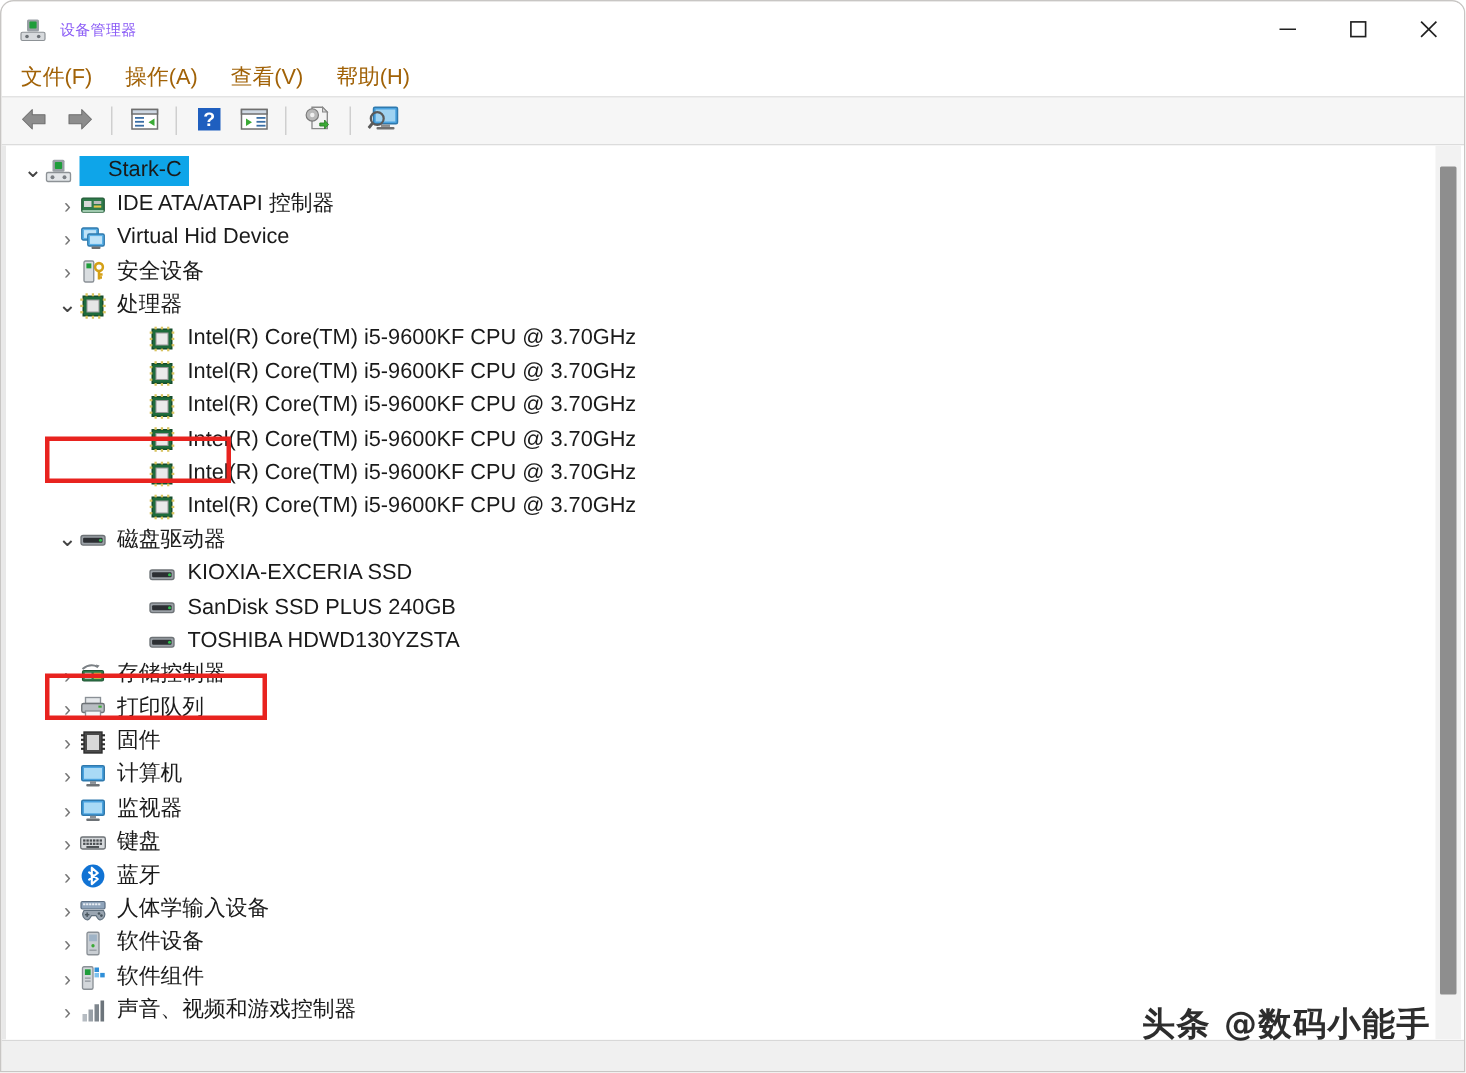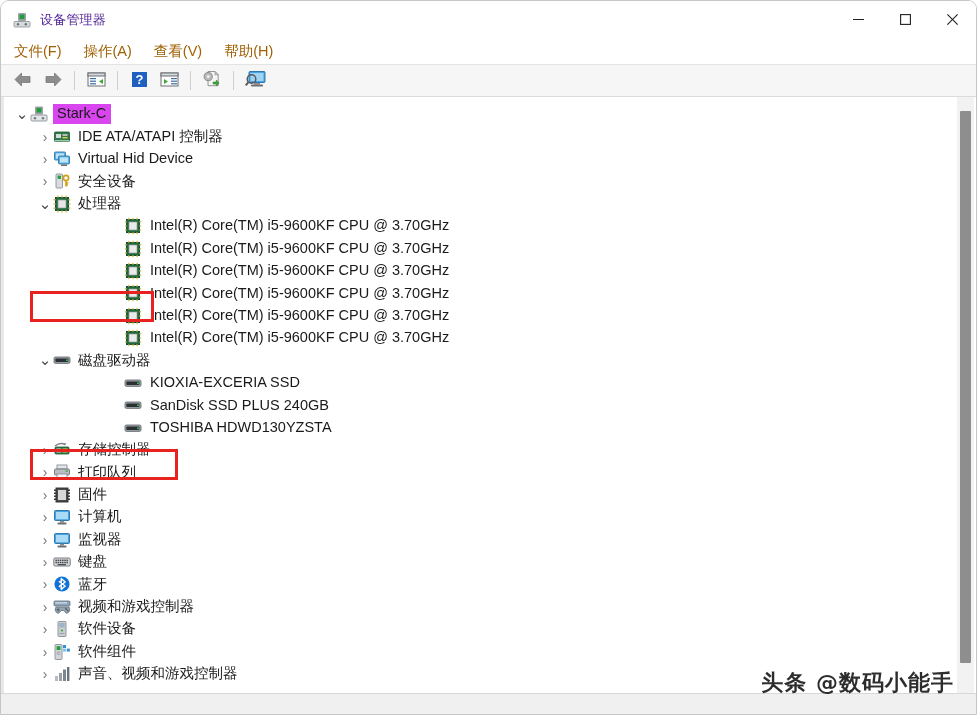--- a/index.html
+++ b/index.html
@@ -36,22 +36,22 @@
     align-items: center;
   }
   #titlebar-left {
     display: flex;
     align-items: center;
     padding-left: 12px;
     gap: 9px;
   }
   .app-icon { width: 18px; height: 18px; position: relative; display:block; }
   #app-title {
-    font-size: 13px;
-    color: #4c1d95;
+    font-size: 10px;
+    color: #8b5cf6;
     letter-spacing: .2px;
   }
   #window-controls {
     position: absolute;
     right: 0; top: 0;
     height: 37px;
     display: flex;
   }
   .wc-btn {
     width: 47px;
@@ -125,43 +125,43 @@
     display: flex;
     align-items: center;
     white-space: nowrap;
     position: relative;
   }
   .row .label {
     line-height: 1;
     padding-bottom: 1px;
   }
   .row.selected .label {
-    background: #d946ef;
-    padding: 2px 5px 3px 4px;
+    background: #0ea5e9;
+    padding: 2px 5px 3px 19px;
     margin-left: -2px;
   }
   .twisty {
     width: 16px;
     flex: 0 0 16px;
     text-align: center;
     color: #767676;
     font-size: 12px;
     line-height: 1;
     user-select: none;
   }
   .twisty.open { color: #444; }
   .ico {
     flex: 0 0 18px;
     width: 18px; height: 18px;
     margin-right: 7px;
     position: relative;
   }
   .lvl0 { padding-left: 10px; }
   .lvl1 { padding-left: 33px; }
-  .lvl2 { padding-left: 104px; }
+  .lvl2 { padding-left: 79px; }
   .lvl2 .ico { margin-right: 8px; }
 
   
   #scrollbar {
     position: absolute;
     right: 2px; top: 0;
     width: 17px; height: 596px;
     background: #f2f2f2;
   }
   #scrollthumb {
@@ -676,21 +676,21 @@
                 <rect x="8.4" y="4.2" width="1.5" height="1.3"></rect>
                 <rect x="10.4" y="4.2" width="1.5" height="1.3"></rect>
                 <rect x="12.4" y="4.2" width="1.5" height="1.3"></rect>
               </g>
               <path d="M3 9 q-2 3.4 .6 5.6 q2 1.6 3.4 -.6 l1 -1.6 h3 l1 1.6 q1.4 2.2 3.4 .6 q2.6 -2.2 .6 -5.6 z" fill="#9aa6b2" stroke="#60707e" stroke-width=".8"></path>
               <rect x="3.6" y="11.3" width="3" height="1" fill="#49565f"></rect>
               <rect x="4.6" y="10.3" width="1" height="3" fill="#49565f"></rect>
               <circle cx="13" cy="11" r=".9" fill="#49565f"></circle>
               <circle cx="14.6" cy="12.4" r=".9" fill="#49565f"></circle>
             </svg></span>
-          <span class="label">视频和游戏控制器</span>
+          <span class="label">人体学输入设备</span>
         </div>
         <div class="row lvl1">
           <span class="twisty" style="font-size: 14px;">›</span>
           <span class="ico"><svg width="18" height="18" viewBox="0 0 18 18">
               <rect x="5" y="1.5" width="8" height="15" rx="1" fill="#c9ced3" stroke="#8a9096" stroke-width=".9"></rect>
               <rect x="6.4" y="3" width="5.2" height="4.5" fill="#9fb3c6"></rect>
               <circle cx="9" cy="10.5" r="1.1" fill="#3aaa35"></circle>
               <rect x="6.6" y="13" width="4.8" height="1" fill="#9aa0a6"></rect>
             </svg></span>
           <span class="label">软件设备</span>

